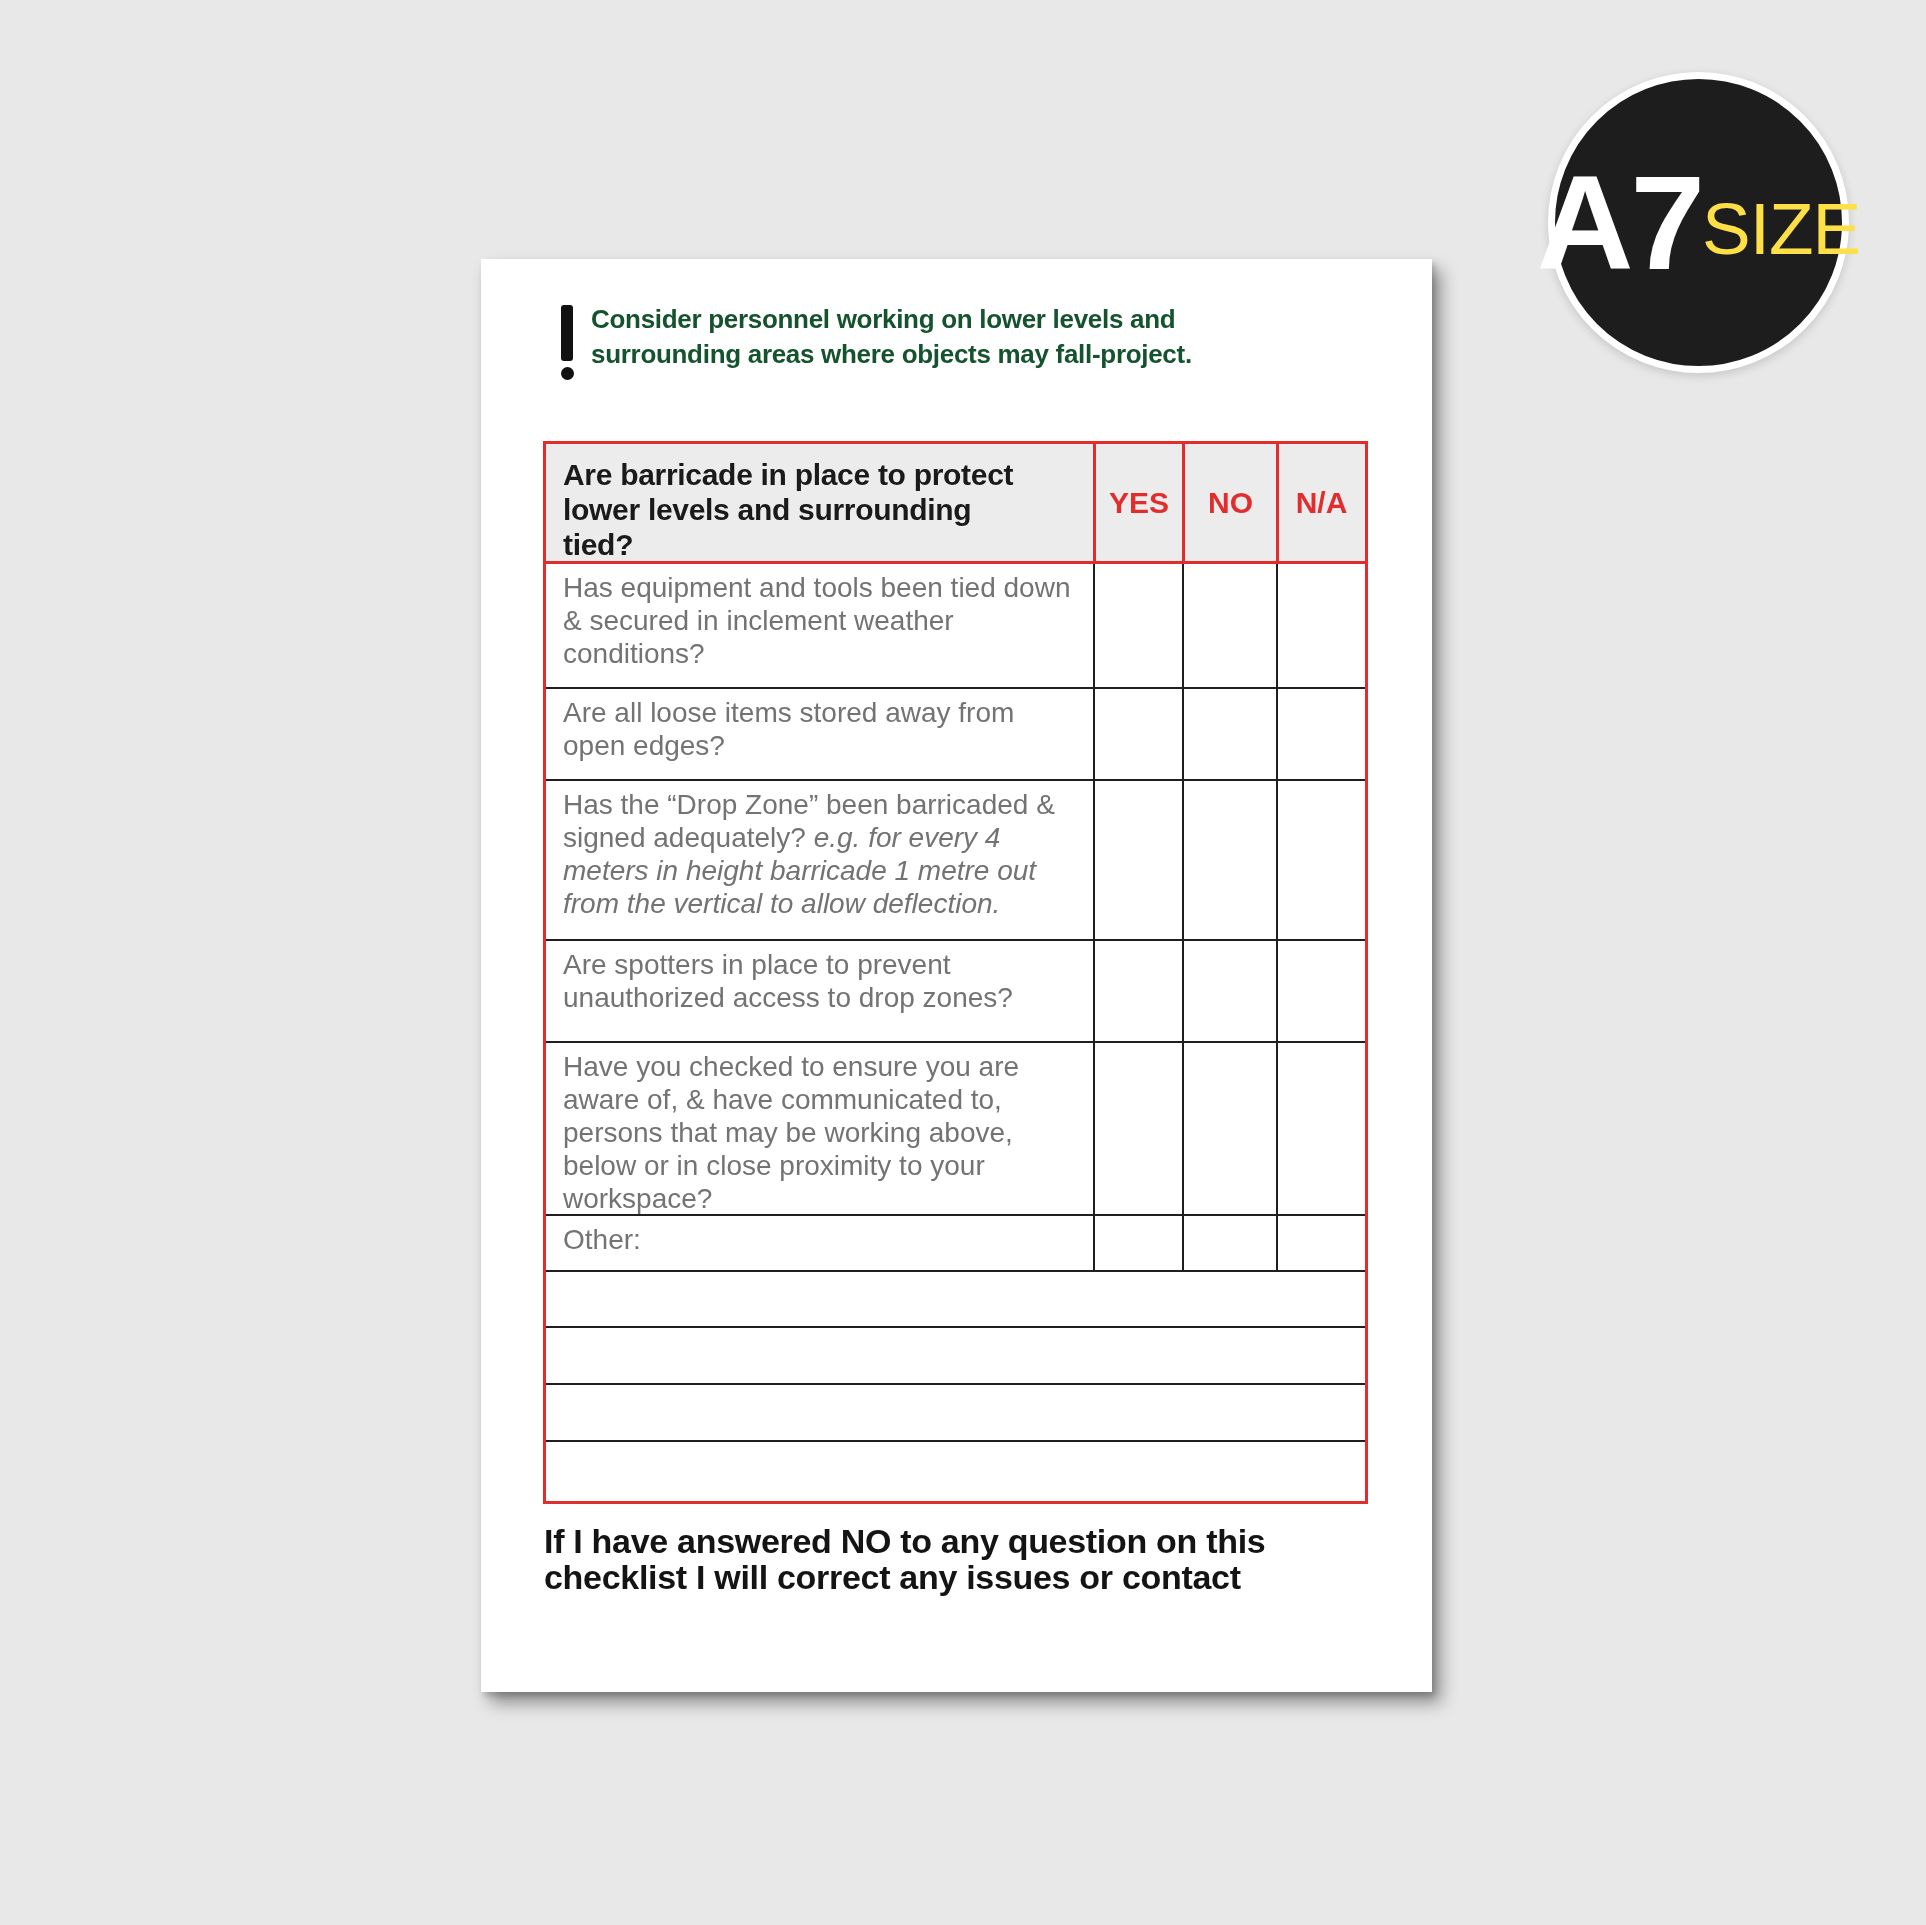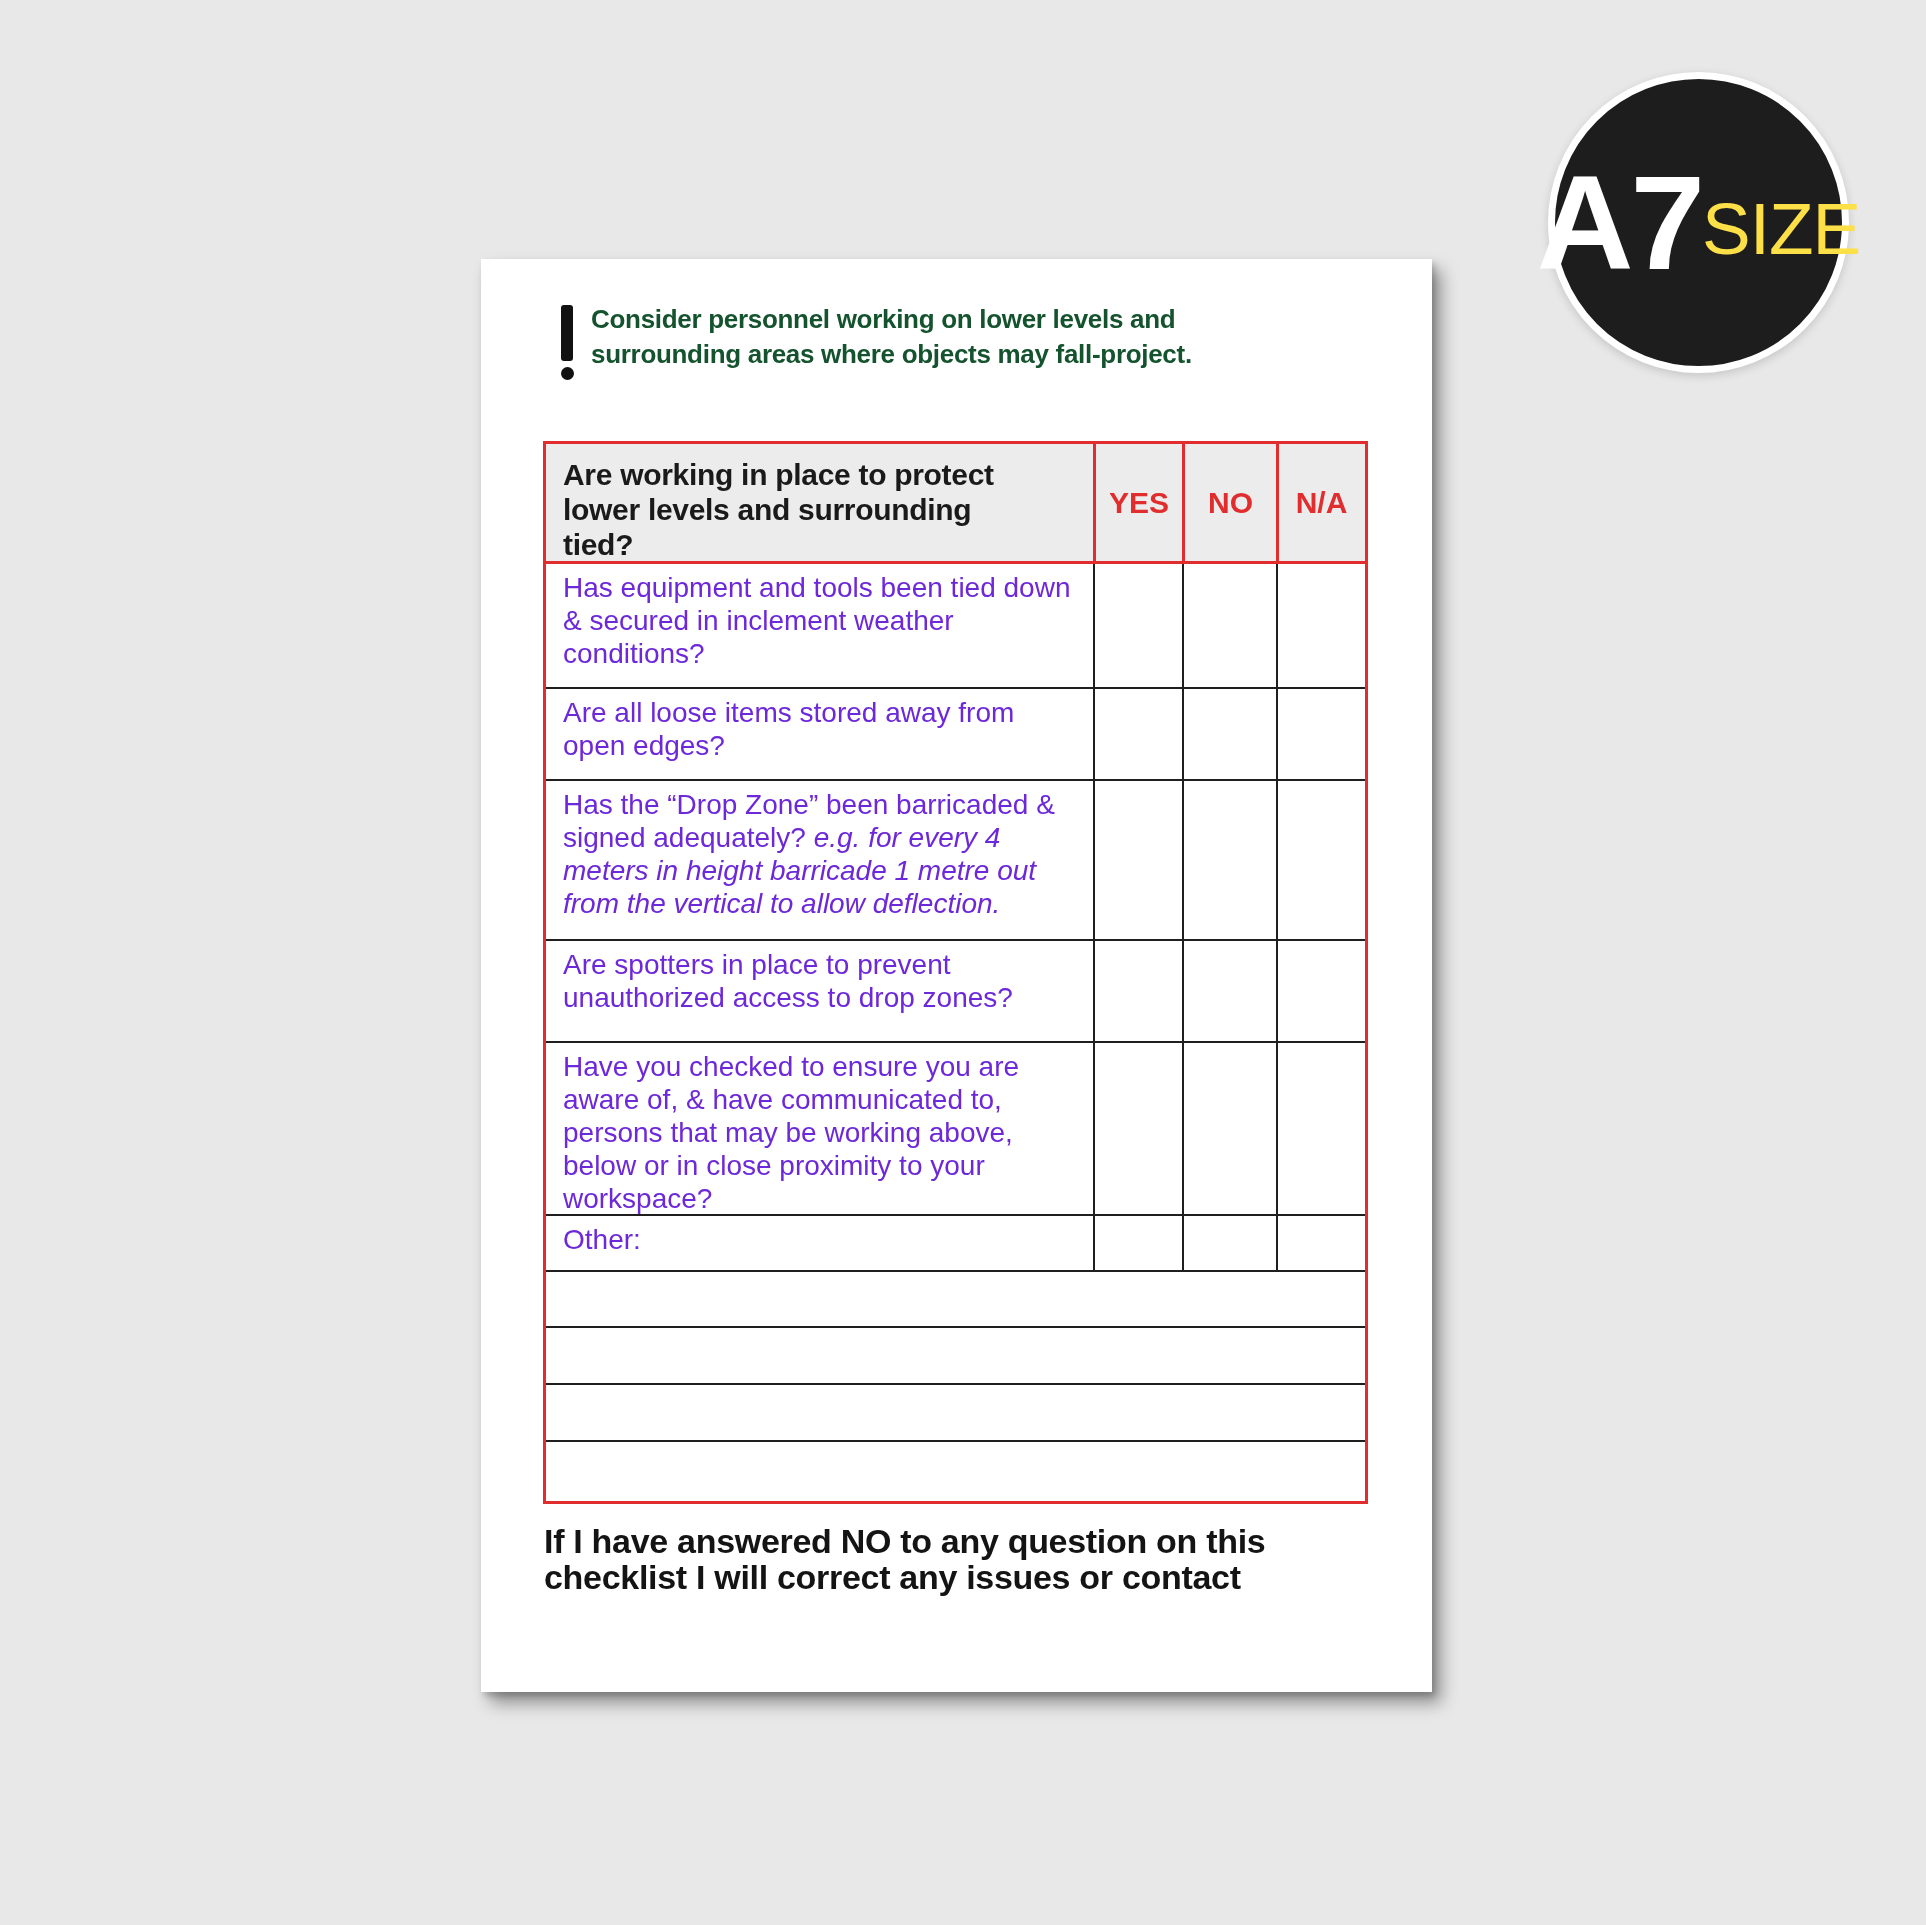--- a/index.html
+++ b/index.html
@@ -44,21 +44,21 @@
   .thead { background: #ececec; border-bottom: 3px solid #e12d2d; height: 120px; }
   .thead .hq { padding: 13px 10px 0 17px; font-size: 30px; font-weight: bold; line-height: 35px; color: #1a1a1a; letter-spacing: -0.3px; }
   .thead .hcol {
     border-left: 3px solid #e12d2d;
     display: flex; align-items: center; justify-content: center;
     font-size: 30px; font-weight: bold; color: #e12d2d;
   }
 
   .trow { border-top: 2px solid #1f1f1f; }
   .trow.first { border-top: none; }
-  .qcell { padding: 7px 12px 0 17px; font-size: 28px; line-height: 33px; color: #6d28d9; }
+  .qcell { padding: 7px 12px 0 17px; font-size: 28px; line-height: 33px; color: #737373; }
   .qcell .it { font-style: italic; }
   .ocell { border-left: 2px solid #1f1f1f; }
 
   .blank-row { border-top: 2px solid #1f1f1f; }
 
   
   .footer {
     position: absolute; left: 63px; top: 1264px;
     font-size: 34px; font-weight: bold; line-height: 36px;
     color: #141414; letter-spacing: -0.3px; white-space: nowrap;
@@ -90,21 +90,21 @@
     <div class="warn-text">
       <div>Consider personnel working on lower levels and</div>
       <div>surrounding areas where objects may fall-project.</div>
     </div>
   </div>
 
   <div class="qtable">
 
     <div class="grid-row thead">
       <div class="hq">
-        <div>Are working in place to protect</div>
+        <div>Are barricade in place to protect</div>
         <div>lower levels and surrounding</div>
         <div>tied?</div>
       </div>
       <div class="hcol">YES</div>
       <div class="hcol">NO</div>
       <div class="hcol">N/A</div>
     </div>
 
     <div class="grid-row trow first" style="height:123px">
       <div class="qcell"><span>Has equipment and tools been tied down &amp; secured in inclement weather conditions?</span></div>

